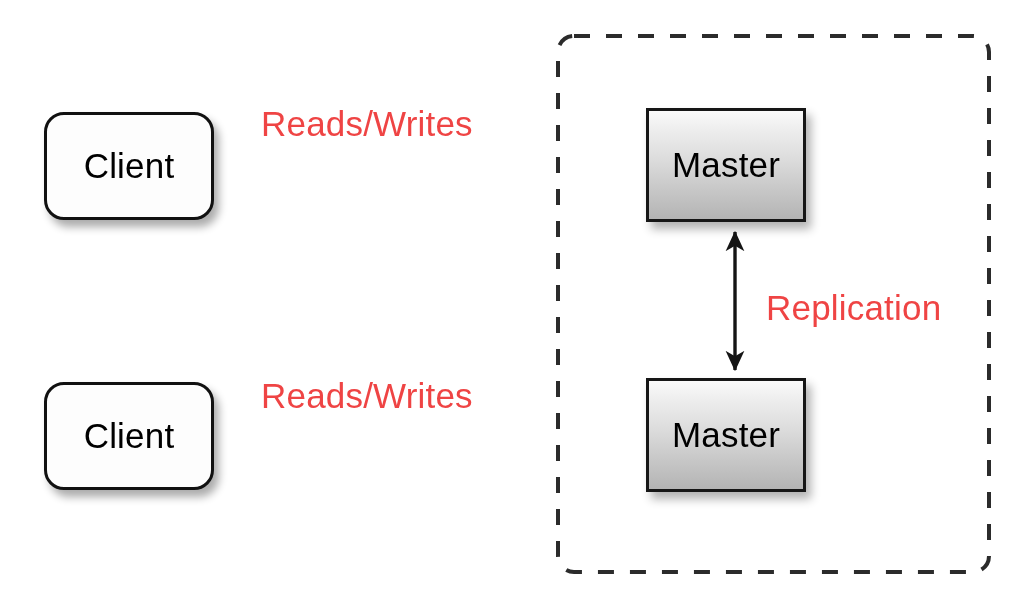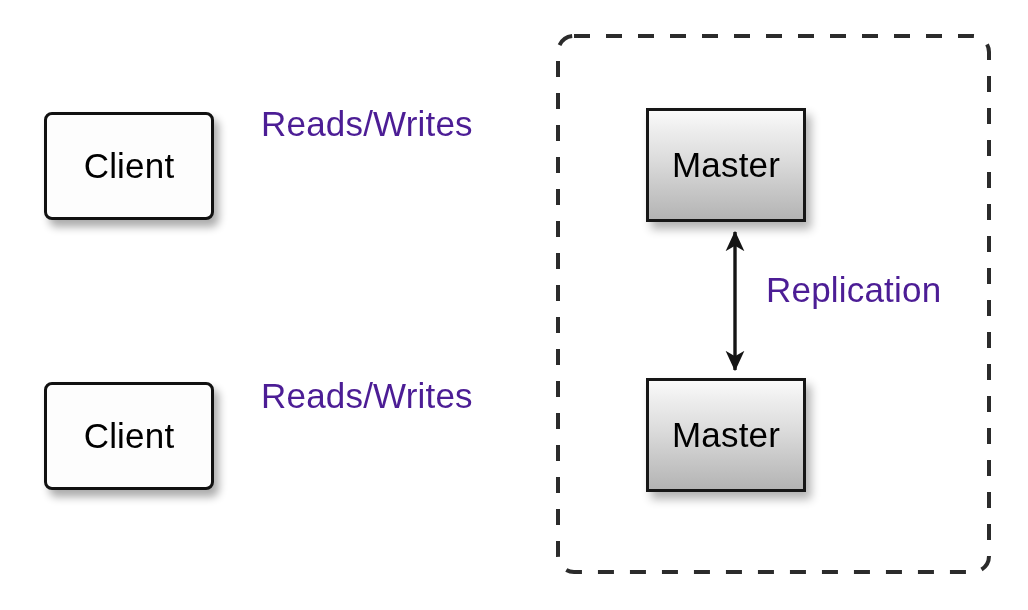--- a/index.html
+++ b/index.html
@@ -35,21 +35,21 @@
     align-items: center;
     justify-content: center;
     color: #000000;
     letter-spacing: 0.2px;
   }
 
   .client-node {
     width: 170px;
     height: 108px;
     border: 3.5px solid #111111;
-    border-radius: 8px;
+    border-radius: 20px;
     background: #fdfdfd;
     font-size: 35px;
     box-shadow: 5px 7px 9px rgba(0,0,0,0.33);
   }
 
   .master-node {
     width: 160px;
     height: 114px;
     border: 3.5px solid #161616;
     background: linear-gradient(to bottom, #fafafa 0%, #ededed 18%, #dcdcdc 45%, #c8c8c8 72%, #b4b4b4 100%);
@@ -59,27 +59,27 @@
 
   #client-top     { left: 44px;  top: 112px; }
   #client-bottom  { left: 44px;  top: 382px; }
   #master-top     { left: 646px; top: 108px; }
   #master-bottom  { left: 646px; top: 378px; }
 
   
   .edge-label {
     position: absolute;
     font-size: 35px;
-    color: #4c1d95;
+    color: #ef4444;
     white-space: nowrap;
     letter-spacing: 0.2px;
   }
   #label-rw-top    { left: 261px; top: 104px; }
   #label-rw-bottom { left: 261px; top: 376px; }
-  #label-replication { left: 766px; top: 270px; }
+  #label-replication { left: 766px; top: 288px; }
 </style>
 </head>
 <body>
 
 <div id="diagram-canvas">
 
   <svg class="svg-layer" viewBox="0 0 1028 610">
     <defs>
       <filter id="soft-shadow" x="-40%" y="-40%" width="200%" height="200%">
         <feDropShadow dx="4" dy="5" stdDeviation="3.5" flood-color="#000000" flood-opacity="0.35"></feDropShadow>

